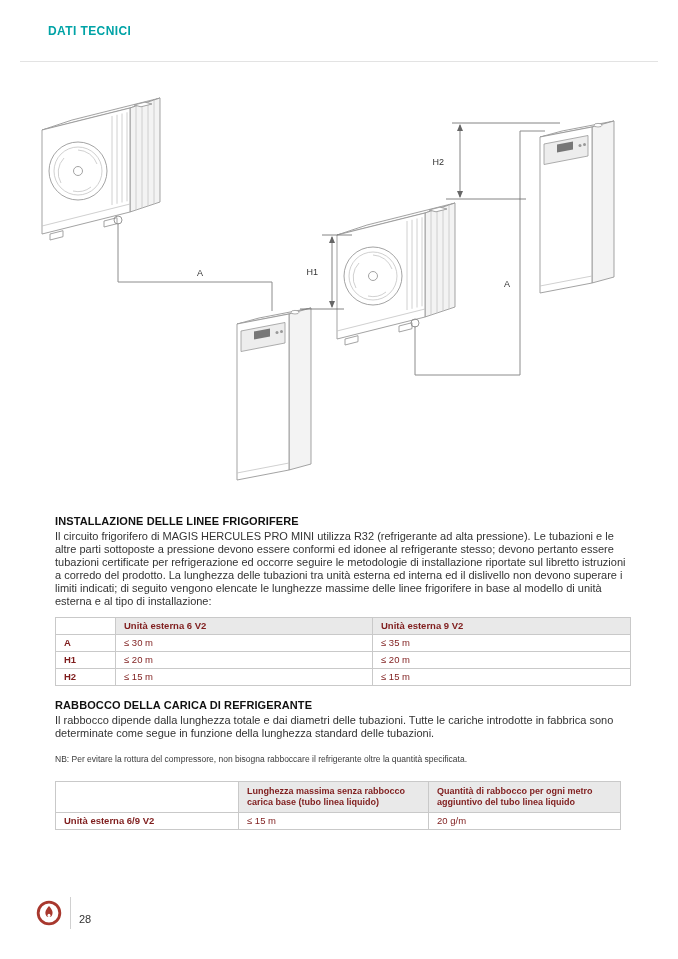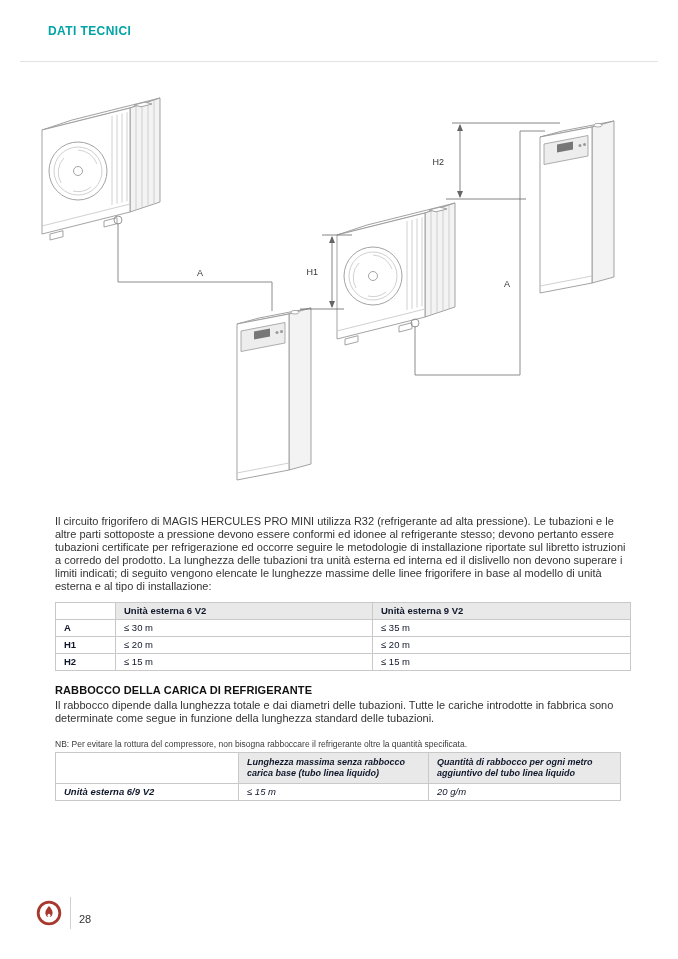--- a/index.html
+++ b/index.html
@@ -12,32 +12,32 @@
   .header-rule { position:absolute; top:61px; left:20px; right:20px; border-top:1px solid #e3e3e3; }
 
   .diagram-svg { position:absolute; top:85px; left:0; width:678px; height:420px; display:block; }
   .diagram-svg text { font-family:"Liberation Sans",sans-serif; font-size:9px; fill:#333; }
 
   .content { position:absolute; top:515px; left:55px; width:575px; }
   .sec-title { font-size:11px; font-weight:bold; color:#111; margin-bottom:3px; letter-spacing:.1px; }
   .body-text { font-size:11px; line-height:13px; color:#333; }
   .sec2 { margin-top:13px; }
 
-  table { border-collapse:collapse; color:#0f172a; table-layout:fixed; }
+  table { border-collapse:collapse; color:#7f1d1d; table-layout:fixed; }
   th,td { border:1px solid #c9c9c9; padding:2px 8px 3px; text-align:left; font-size:9.5px; vertical-align:middle; }
   th { background:#e9e9e9; font-weight:bold; }
   th.empty { background:#fff; }
   td.rowlabel { font-weight:bold; }
 
   .t1 { width:575px; margin-top:9px; }
   .t1 .ca { width:60px; } .t1 .cb { width:257px; } .t1 .cc { width:258px; }
 
   .note { margin-top:14px; font-size:8.5px; color:#3a3a3a; }
 
-  .t2 { width:565px; margin-top:3px;font-style:italic; }
+  .t2 { width:565px; margin-top:17px; }
   .t2 .c1 { width:183px; } .t2 .c2 { width:190px; } .t2 .c3 { width:192px; }
   .t2 th { font-size:9px; padding:4px 8px; line-height:11px; }
 
   .footer { position:absolute; left:36px; top:896px; display:flex; align-items:center; height:34px; }
   .footer-logo { margin-right:8px; }
   .footer-divider { width:1px; height:32px; background:#d0d0d0; margin-right:8px; }
   .page-number { font-size:11px; color:#333;margin-top:12px; }
 </style>
 </head>
 <body>
@@ -116,20 +116,21 @@
       <polygon points="457,106 460,113 463,106" fill="#666" stroke="none"></polygon>
     </g>
     <text x="444" y="80" text-anchor="end">H2</text>
 
     <text x="200" y="191" text-anchor="middle">A</text>
     <text x="510" y="202" text-anchor="end">A</text>
   </svg>
 
   <div class="content">
 
+    <div class="sec-title">INSTALLAZIONE DELLE LINEE FRIGORIFERE</div>
     <div class="body-text">Il circuito frigorifero di MAGIS HERCULES PRO MINI utilizza R32 (refrigerante ad alta pressione). Le tubazioni e le altre parti sottoposte a pressione devono essere conformi ed idonee al refrigerante stesso; devono pertanto essere tubazioni certificate per refrigerazione ed occorre seguire le metodologie di installazione riportate sul libretto istruzioni a corredo del prodotto. La lunghezza delle tubazioni tra unità esterna ed interna ed il dislivello non devono superare i limiti indicati; di seguito vengono elencate le lunghezze massime delle linee frigorifere in base al modello di unità esterna e al tipo di installazione:</div>
 
     <table class="t1">
       <colgroup>
           <col class="ca">
           <col class="cb">
           <col class="cc">
         </colgroup>
       <thead>
         <tr>

